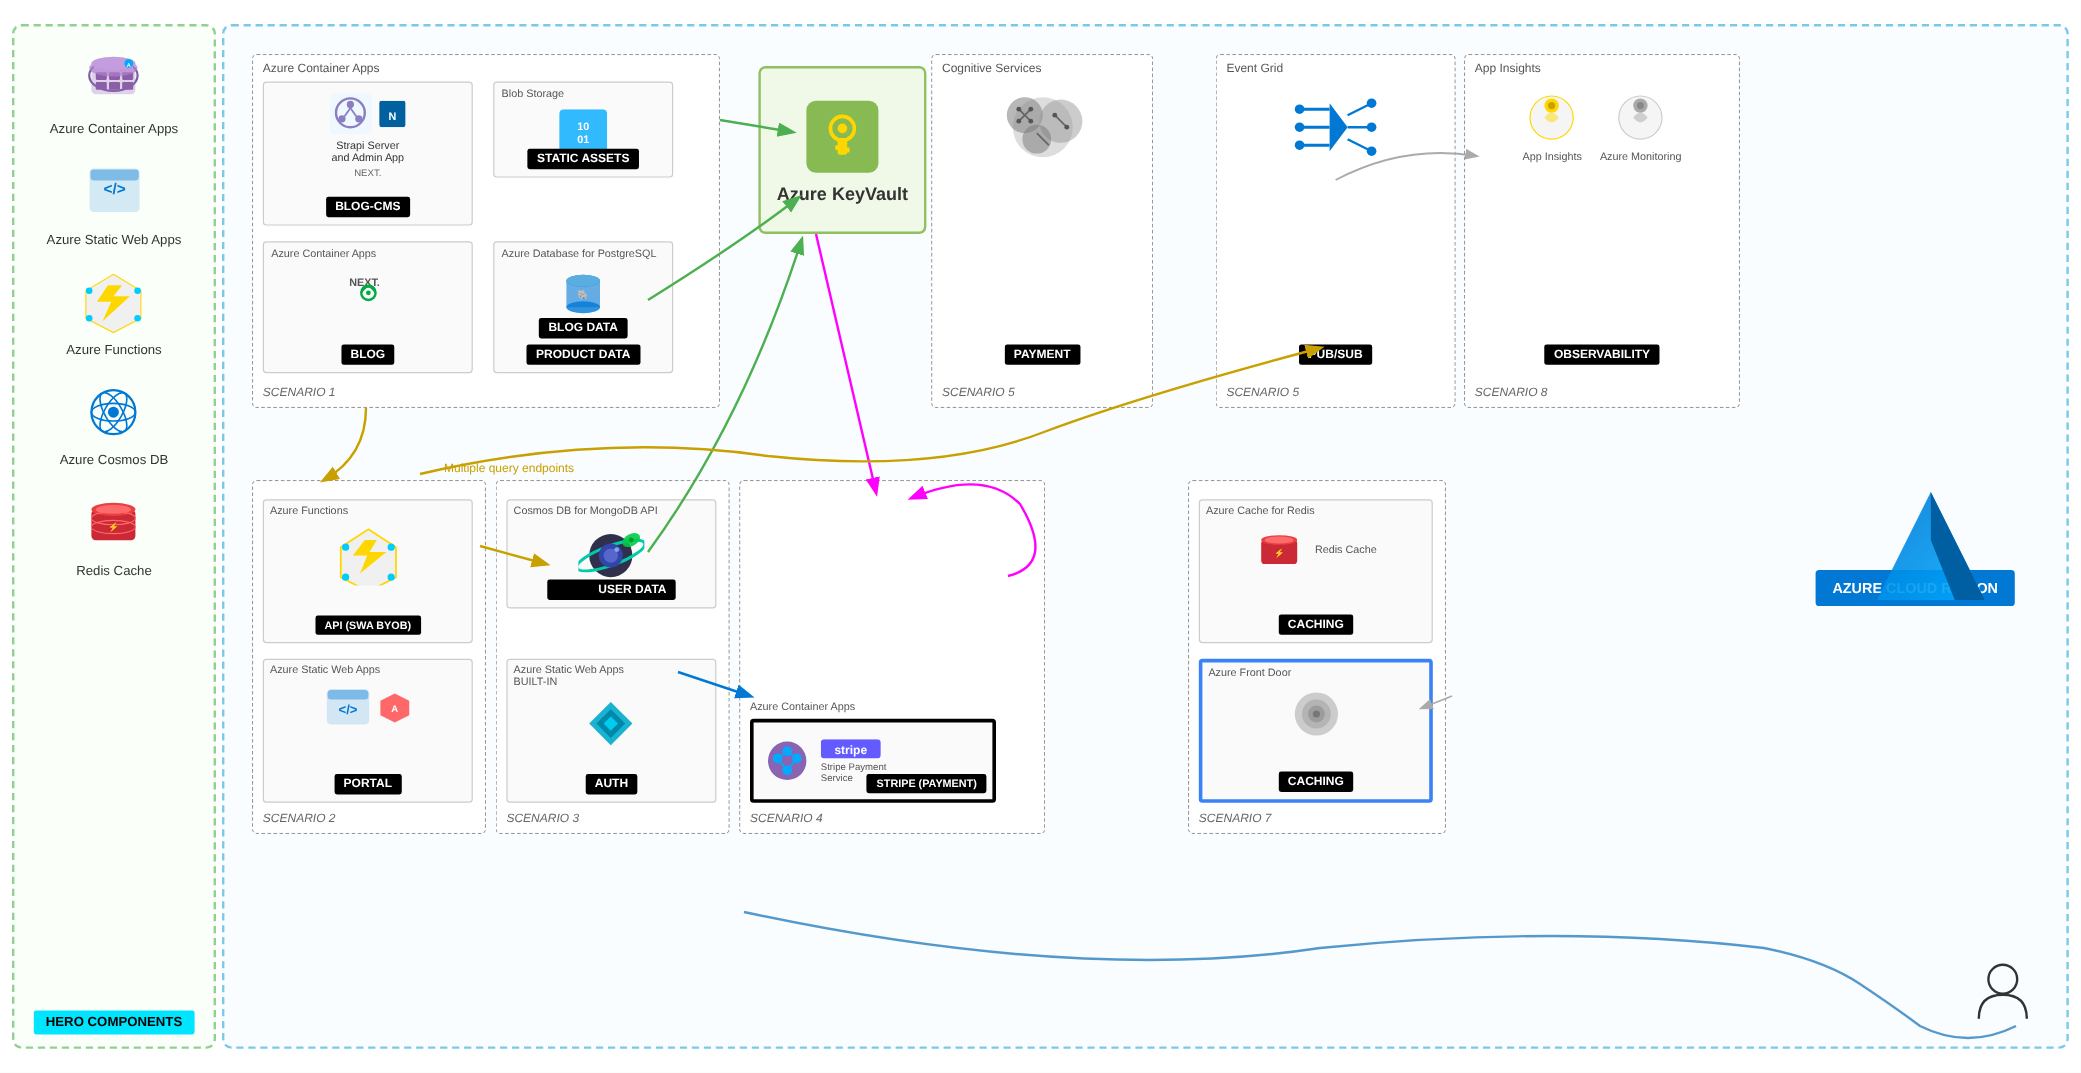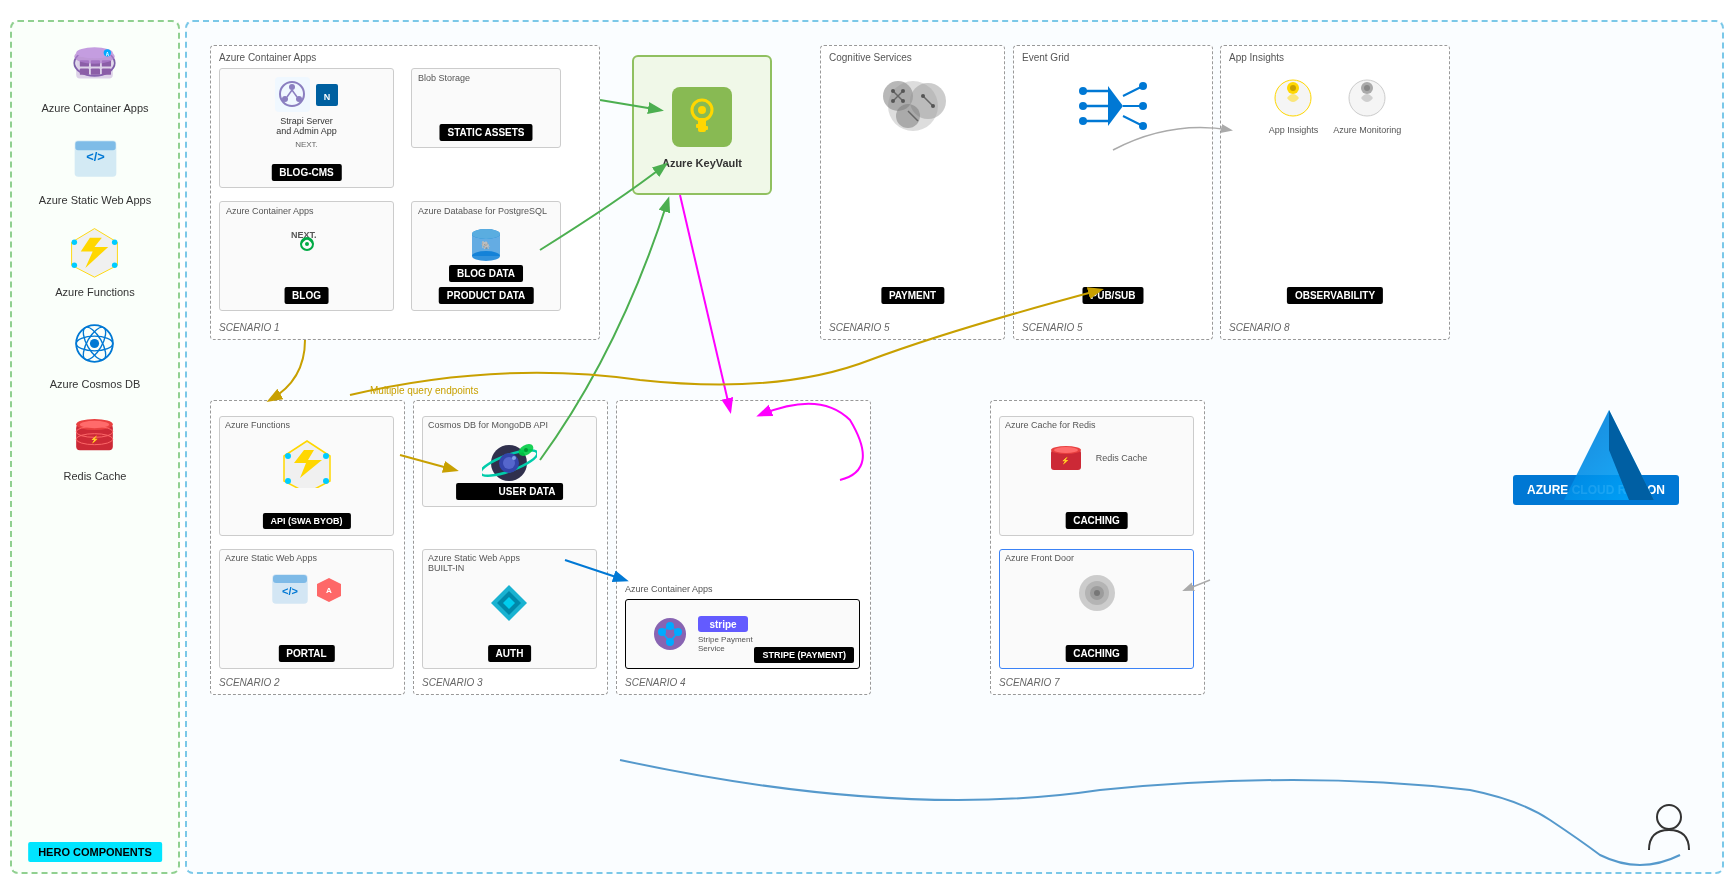--- a/index.html
+++ b/index.html
@@ -280,20 +280,27 @@
           </svg>
         </div>
         <div style="font-size:9px; text-align:center; color:#333;">Strapi Server<br>and Admin App</div>
         <div style="font-size:8px; color:#666;">NEXT.</div>
       </div>
       <div class="black-badge" style="bottom:6px; left:50%; transform:translateX(-50%);">BLOG-CMS</div>
     </div>
 
     <div style="position:absolute; top:22px; left:200px; width:150px; height:80px; border:1px solid #ccc; border-radius:3px; background:#fafafa;">
       <div style="font-size:9px; color:#555; padding:4px 6px;">Blob Storage</div>
+      <div style="display:flex; justify-content:center; padding:4px;">
+        <svg width="40" height="40" viewBox="0 0 40 40">
+          <rect width="40" height="40" rx="4" fill="#00aaff" opacity="0.8"></rect>
+          <text x="20" y="17" text-anchor="middle" font-size="9" fill="white" font-weight="bold">10</text>
+          <text x="20" y="28" text-anchor="middle" font-size="9" fill="white" font-weight="bold">01</text>
+        </svg>
+      </div>
       <div class="black-badge" style="bottom:6px; left:50%; transform:translateX(-50%);">STATIC ASSETS</div>
     </div>
 
     <div style="position:absolute; top:155px; left:8px; width:175px; height:110px; border:1px solid #ccc; border-radius:3px; background:#fafafa;">
       <div style="font-size:9px; color:#555; padding:4px 6px;">Azure Container Apps</div>
       <div style="display:flex; justify-content:center; gap:5px; padding:4px 0 4px 0; align-items:center;">
         <svg width="35" height="30" viewBox="0 0 35 30">
           <text x="2" y="14" font-size="9" fill="#555" font-weight="bold">NEXT.</text>
           <circle cx="18" cy="20" r="6" fill="none" stroke="#00aa44" stroke-width="2"></circle>
           <circle cx="18" cy="20" r="2" fill="#00aa44"></circle>
@@ -321,24 +328,24 @@
 
   <div class="keyvault-box" style="top:55px; left:632px;">
     <svg width="70" height="70" viewBox="0 0 70 70">
       <rect x="5" y="5" width="60" height="60" rx="8" fill="#7cb342" opacity="0.9"></rect>
       <circle cx="35" cy="28" r="10" fill="none" stroke="#ffd700" stroke-width="3"></circle>
       <circle cx="35" cy="28" r="4" fill="#ffd700"></circle>
       <rect x="31" y="36" width="8" height="14" rx="2" fill="#ffd700"></rect>
       <rect x="29" y="42" width="4" height="4" rx="1" fill="#ffd700"></rect>
       <rect x="37" y="44" width="4" height="4" rx="1" fill="#ffd700"></rect>
     </svg>
-    <div class="keyvault-title" style="font-size:11px; font-weight:bold; color:#333; text-align:center; padding:0 5px;">Azure KeyVault</div>
-  </div>
-
-  <div class="scenario-box" style="top:45px; left:820px; width:185px; height:295px;">
+    <div class="keyvault-title" style="font-size:15px; font-weight:bold; color:#333; text-align:center; padding:0 5px;">Azure KeyVault</div>
+  </div>
+
+  <div class="scenario-box" style="top:45px; left:776px; width:185px; height:295px;">
     <span class="component-title">Cognitive Services</span>
     <span class="scenario-label">SCENARIO 5</span>
     <div style="display:flex; flex-direction:column; align-items:center; padding-top:30px; gap:8px;">
       <svg width="70" height="60" viewBox="0 0 70 60">
         <circle cx="35" cy="30" r="25" fill="#aaa" opacity="0.4"></circle>
         <circle cx="20" cy="20" r="15" fill="#888" opacity="0.6"></circle>
         <circle cx="50" cy="25" r="18" fill="#999" opacity="0.5"></circle>
         <circle cx="30" cy="40" r="12" fill="#777" opacity="0.5"></circle>
 
         <line x1="15" y1="15" x2="25" y2="25" stroke="#666" stroke-width="1.5"></line>
@@ -491,21 +498,21 @@
         <rect x="14" y="38" width="52" height="16" fill="#0078d4" opacity="0.8"></rect>
         <rect x="14" y="44" width="52" height="10" rx="4" fill="#0088d4"></rect>
       </svg>
     </div>
   </div>
 
   <div class="scenario-box" style="top:400px; left:616px; width:255px; height:295px; border-color:#999;">
     <span class="scenario-label">SCENARIO 4</span>
     <div style="font-size:9px; color:#555; position:absolute; top:183px; left:8px;">Azure Container Apps</div>
 
-    <div style="position:absolute; top:198px; left:8px; width:235px; height:70px; border:1px solid #000000; border-radius:3px; background:#fafafa; display:flex; align-items:center; gap:8px; padding:5px 24px;">
+    <div style="position:absolute; top:198px; left:8px; width:205px; height:70px; border:3px solid #000000; border-radius:3px; background:#fafafa; display:flex; align-items:center; gap:8px; padding:5px 8px;">
 
       <svg width="40" height="40" viewBox="0 0 40 40">
         <circle cx="20" cy="20" r="16" fill="#6b3fa0" opacity="0.8"></circle>
         <circle cx="12" cy="18" r="4" fill="#00aaff"></circle>
         <circle cx="20" cy="12" r="4" fill="#00aaff"></circle>
         <circle cx="28" cy="18" r="4" fill="#00aaff"></circle>
         <circle cx="20" cy="28" r="4" fill="#00aaff"></circle>
         <line x1="12" y1="18" x2="20" y2="12" stroke="#00aaff" stroke-width="1.5"></line>
         <line x1="20" y1="12" x2="28" y2="18" stroke="#00aaff" stroke-width="1.5"></line>
         <line x1="28" y1="18" x2="20" y2="28" stroke="#00aaff" stroke-width="1.5"></line>
@@ -532,21 +539,21 @@
           <rect x="5" y="12" width="30" height="20" rx="3" fill="#cc2936"></rect>
           <ellipse cx="20" cy="12" rx="15" ry="4" fill="#e84040"></ellipse>
           <ellipse cx="20" cy="12" rx="12" ry="3" fill="#ff6b6b"></ellipse>
           <text x="20" y="25" text-anchor="middle" font-size="7" fill="white" font-weight="bold">⚡</text>
         </svg>
         <span style="font-size:9px; color:#555;">Redis Cache</span>
       </div>
       <div class="black-badge" style="bottom:6px; left:50%; transform:translateX(-50%);">CACHING</div>
     </div>
 
-    <div style="position:absolute; top:148px; left:8px; width:195px; height:120px; border:1px solid #3b82f6; border-radius:3px; background:#fafafa;">
+    <div style="position:absolute; top:148px; left:8px; width:195px; height:120px; border:3px solid #3b82f6; border-radius:3px; background:#fafafa;">
       <div style="font-size:9px; color:#555; padding:3px 5px;">Azure Front Door</div>
       <div style="display:flex; justify-content:center; padding:5px;">
         <svg width="50" height="45" viewBox="0 0 50 45">
           <circle cx="25" cy="22" r="18" fill="#888" opacity="0.4"></circle>
           <circle cx="25" cy="22" r="12" fill="#aaa" opacity="0.7"></circle>
           <circle cx="25" cy="22" r="7" fill="#999" opacity="0.9"></circle>
           <circle cx="25" cy="22" r="3" fill="#777"></circle>
         </svg>
       </div>
       <div class="black-badge" style="bottom:6px; left:50%; transform:translateX(-50%);">CACHING</div>

